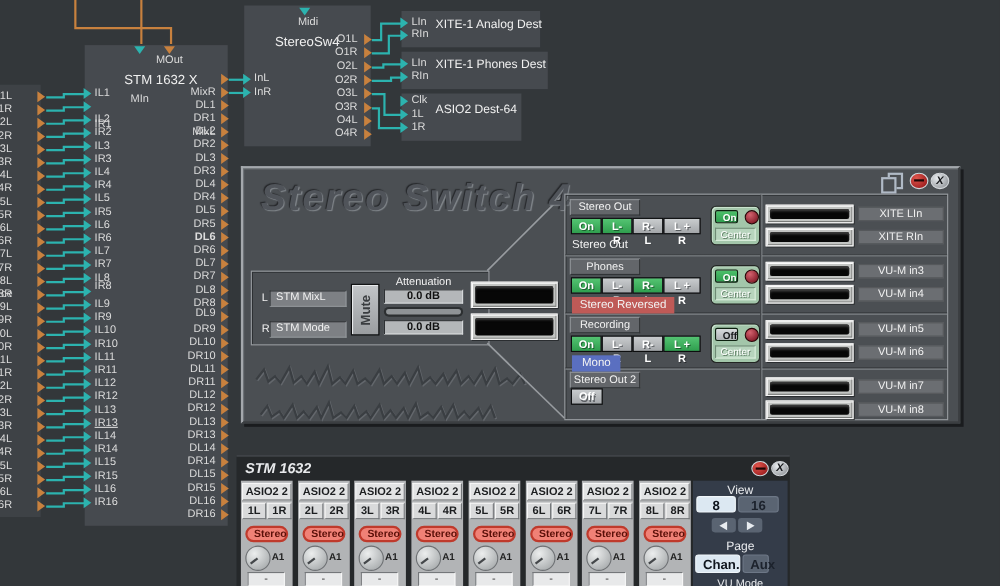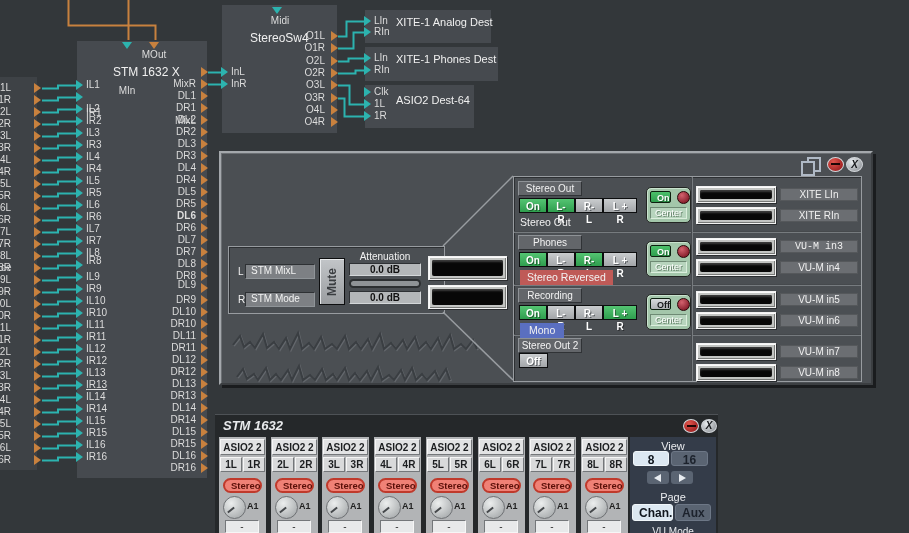--- a/index.html
+++ b/index.html
@@ -405,20 +405,21 @@
         <path id="wf1a" d="M12,192 l7,-9 4,11 6,-5 5,6 8,-14 4,14 7,-6 5,7 7,-11 4,11 8,-16 4,16 7,-6 5,6 7,-12 4,12 7,-5 5,5 8,-13 4,13 7,-7 5,7 7,-10 4,10 8,-15 4,15 7,-6 5,6 7,-9 4,9 8,-12 4,12 7,-7 5,7 7,-11 4,11 8,-14 4,14 7,-5 5,5 7,-9 4,9"></path>
           <path id="wf2a" d="M16,224 l6,-8 4,10 7,-5 4,6 8,-12 4,12 6,-6 5,6 7,-10 4,10 7,-14 4,14 7,-5 5,5 7,-11 4,11 7,-6 4,6 8,-12 4,12 6,-7 5,7 7,-9 4,9 7,-13 4,13 7,-5 5,5 7,-10 4,10 7,-12 4,12 6,-6 5,6 8,-9 4,9 7,-11 4,11"></path>
       </g>
       <g stroke="#3a3e42" fill="none" stroke-width="2">
         <path id="wf1b" d="M12,192 l7,-9 4,11 6,-5 5,6 8,-14 4,14 7,-6 5,7 7,-11 4,11 8,-16 4,16 7,-6 5,6 7,-12 4,12 7,-5 5,5 8,-13 4,13 7,-7 5,7 7,-10 4,10 8,-15 4,15 7,-6 5,6 7,-9 4,9 8,-12 4,12 7,-7 5,7 7,-11 4,11 8,-14 4,14 7,-5 5,5 7,-9 4,9"></path>
           <path id="wf2b" d="M16,224 l6,-8 4,10 7,-5 4,6 8,-12 4,12 6,-6 5,6 7,-10 4,10 7,-14 4,14 7,-5 5,5 7,-11 4,11 7,-6 4,6 8,-12 4,12 6,-7 5,7 7,-9 4,9 7,-13 4,13 7,-5 5,5 7,-10 4,10 7,-12 4,12 6,-6 5,6 8,-9 4,9 7,-11 4,11"></path>
       </g>
       <line x1="222" y1="93" x2="292" y2="23" stroke="#989ca0" stroke-width="1.5"></line>
       <line x1="222" y1="159" x2="292" y2="227" stroke="#989ca0" stroke-width="1.5"></line>
     </svg>
+    <div class="big-title">Stereo Switch 4</div>
     <div class="copy-icon" style="left:579px;top:4px">
         <i class="b"></i>
         <i class="f"></i>
       </div>
     <div class="winbtn red" style="left:606px;top:4px"></div>
     <div class="winbtn close" style="left:625px;top:4px">X</div>
 
     <div class="inner-frame" style="left:7px;top:93px;width:215px;height:66px">
       <span class="plab" style="left:9px;top:19px;color:#f2f2f2">L</span>
       <div class="recess" style="position:absolute;left:16px;top:17px;width:70px;height:15px">STM MixL</div>
@@ -475,21 +476,21 @@
           <div class="kg-knob"></div>
           <div class="kg-field">Center</div>
         </div>
         <div class="sec-head" style="left: 4px; top: 161px; width: 64px;">Stereo Out 2</div>
         <button class="sw-btn off" style="left: 5px; top: 176px; width: 29px;">Off</button>
         <div class="vu" style="left: 182px; top: 9px; width: 80px;"></div>
         <div class="vulab" style="left: 266px; top: 11px;">XITE LIn</div>
         <div class="vu" style="left: 182px; top: 30px; width: 80px;"></div>
         <div class="vulab" style="left: 266px; top: 32px;">XITE RIn</div>
         <div class="vu" style="left: 182px; top: 61px; width: 80px;"></div>
-        <div class="vulab" style="left: 266px; top: 63px; font-family: Liberation Mono, monospace;">VU-M in3</div>
+        <div class="vulab" style="left: 266px; top: 63px;">VU-M in3</div>
         <div class="vu" style="left: 182px; top: 82px; width: 80px;"></div>
         <div class="vulab" style="left: 266px; top: 84px;">VU-M in4</div>
         <div class="vu" style="left: 182px; top: 114px; width: 80px;"></div>
         <div class="vulab" style="left: 266px; top: 116px;">VU-M in5</div>
         <div class="vu" style="left: 182px; top: 135px; width: 80px;"></div>
         <div class="vulab" style="left: 266px; top: 137px;">VU-M in6</div>
         <div class="vu" style="left: 182px; top: 166px; width: 80px;"></div>
         <div class="vulab" style="left: 266px; top: 168px;">VU-M in7</div>
         <div class="vu" style="left: 182px; top: 187px; width: 80px;"></div>
         <div class="vulab" style="left: 266px; top: 189px;">VU-M in8</div>
@@ -579,17 +580,17 @@
       <button class="mc-btn sel" style="left:3px;top:14px;width:36px;height:15px">8</button>
       <button class="mc-btn uns" style="left:41px;top:14px;width:37px;height:15px">16</button>
       <div class="mc-arrow l" style="left:17px;top:34px">
           <i></i>
         </div>
       <div class="mc-arrow r" style="left:41px;top:34px">
           <i></i>
         </div>
       <div class="mc-lab" style="top:54px">Page</div>
       <button class="mc-btn sel" style="left:2px;top:67px;width:41px;height:17px">Chan.</button>
-      <button class="mc-btn uns" style="left:45px;top:67px;width:36px;height:17px">Aux</button>
+      <button class="mc-btn uns" style="left:45px;top:67px;width:24px;height:17px">Aux</button>
       <div class="mc-lab" style="top:89px;font-size:10px">VU Mode</div>
     </div>
   </section>
 </div>
 
 </body></html>

